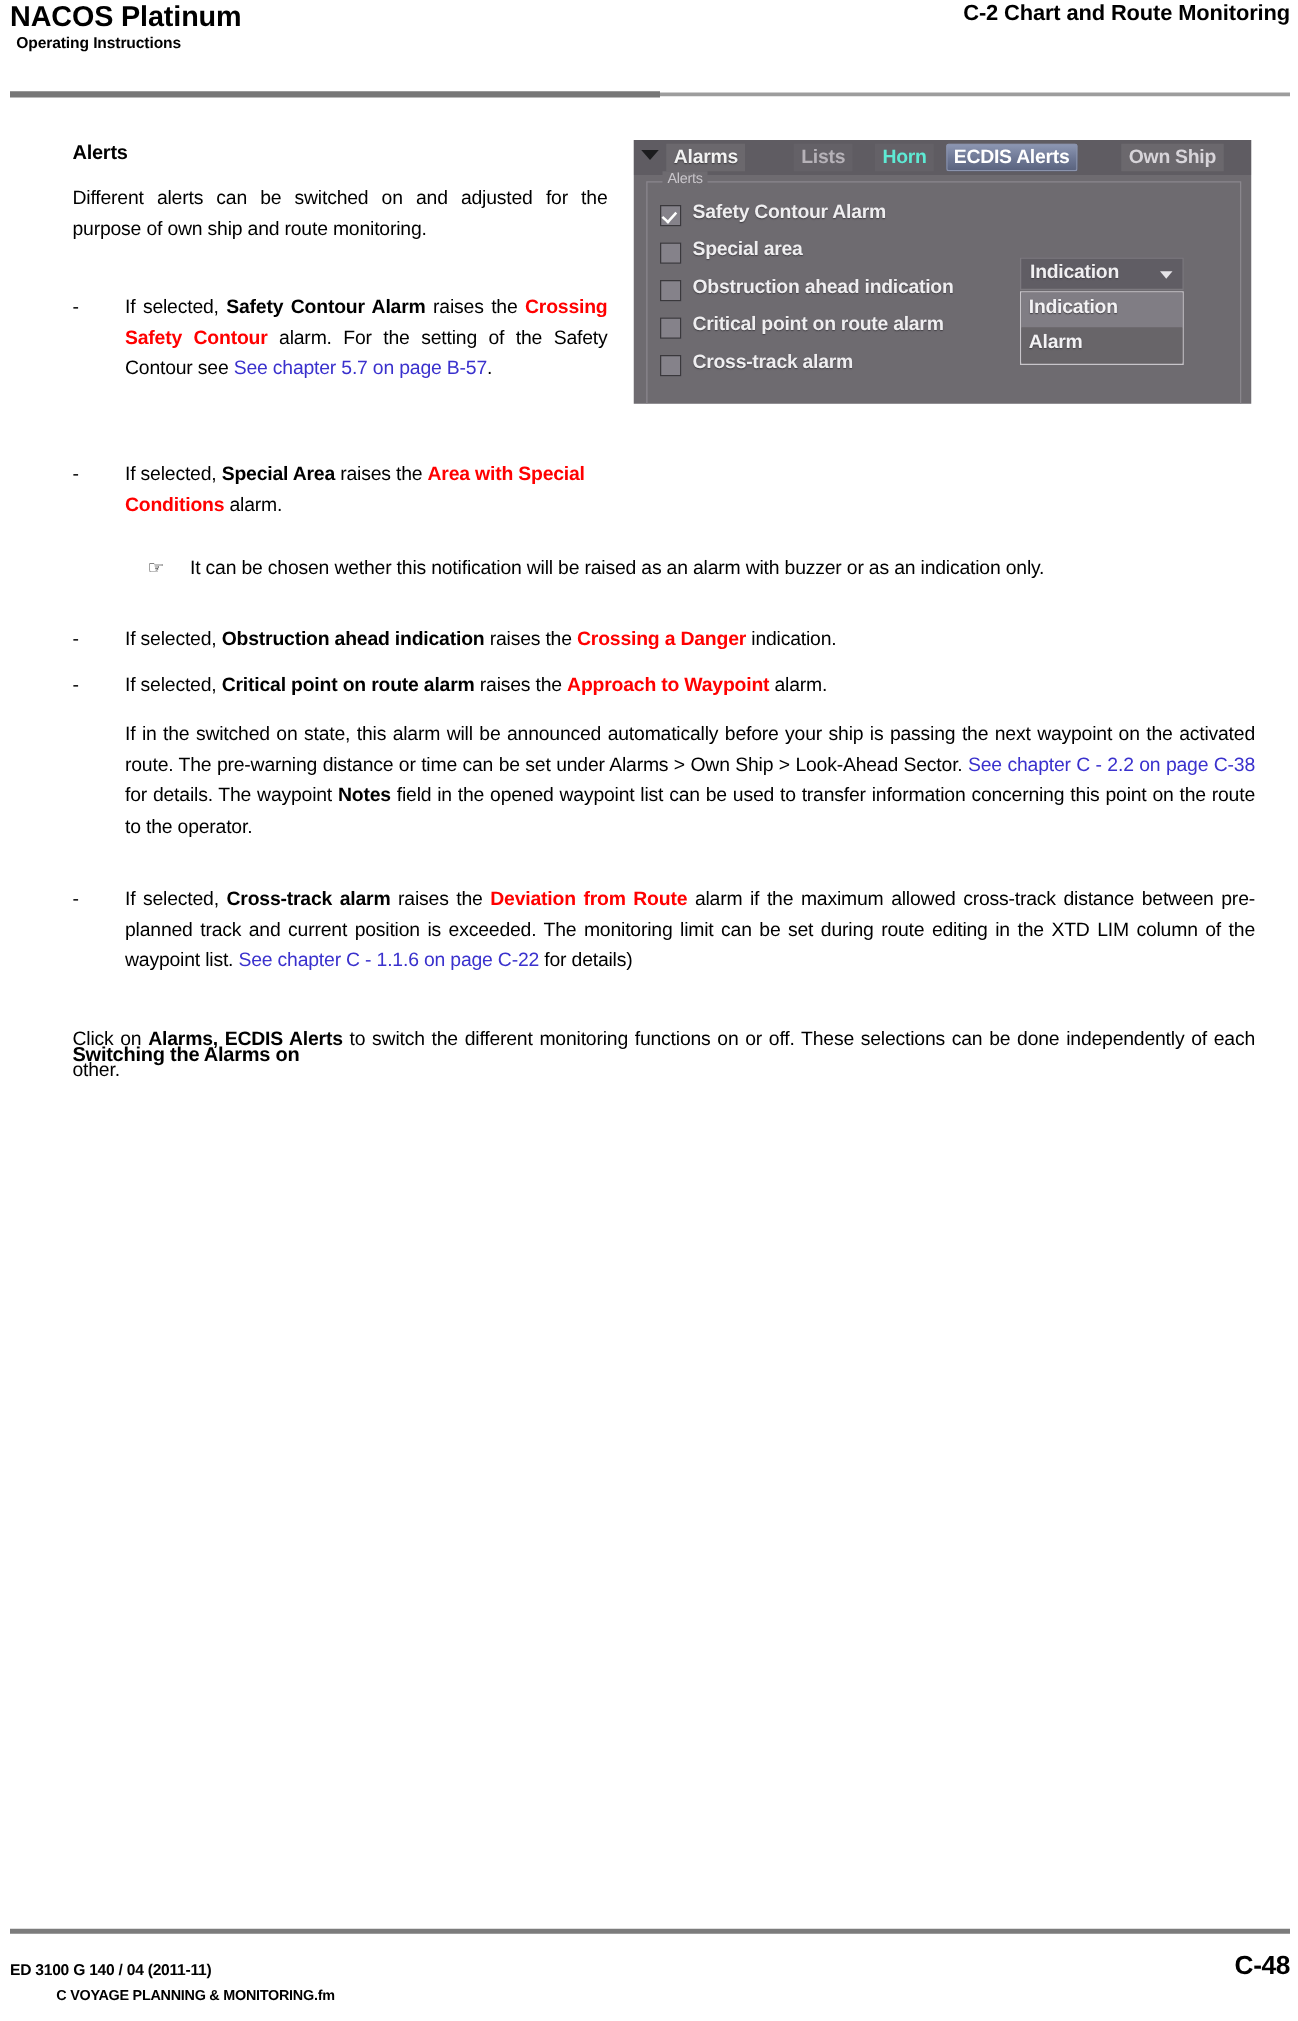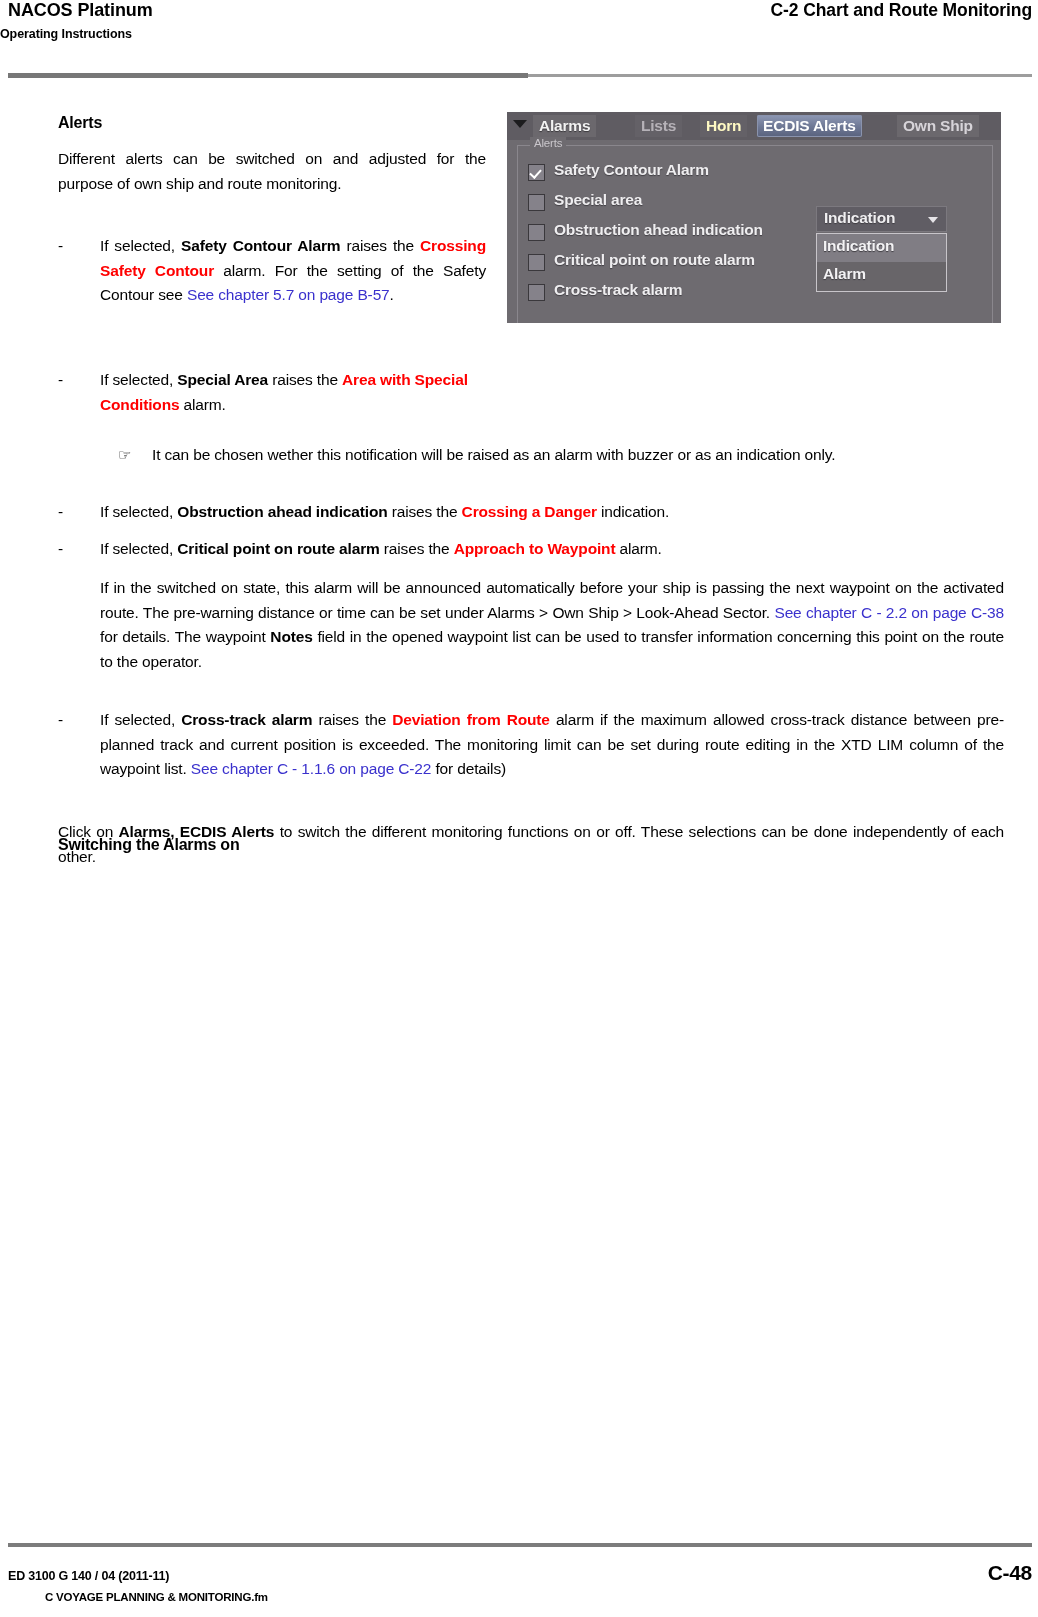--- a/index.html
+++ b/index.html
@@ -19,28 +19,28 @@
   
   .page-header {
     position: absolute;
     top: 0; left: 0;
     width: 1038px;
     height: 80px;
   }
   .hdr-left-title {
     position: absolute;
     left: 8px; top: 0px;
-    font-size: 18px;
+    font-size: 23px;
     font-weight: bold;
     letter-spacing: -0.1px;
     white-space: nowrap;
   }
   .hdr-left-sub {
     position: absolute;
-    left: 0; top: 27px;
+    left: 13px; top: 27px;
     font-size: 12.5px;
     font-weight: bold;
     letter-spacing: -0.1px;
     white-space: nowrap;
   }
   .hdr-right-title {
     position: absolute;
     right: 6px; top: 0px;
     font-size: 17.5px;
     font-weight: bold;
@@ -132,21 +132,21 @@
     height: 22px;
     line-height: 22px;
     font-size: 15.5px;
     font-weight: bold;
     white-space: nowrap;
     padding: 0 6px;
     letter-spacing: -0.2px;
   }
   .tab.t-alarms  { left: 26px;  color: #f2f2f2; background: #6b686d; text-shadow: 0 1px 1px #3a383c; }
   .tab.t-lists   { left: 128px; color: #b6b2b8; background: #646167; }
-  .tab.t-horn    { left: 193px; color: #fef9c3; background: #646167; }
+  .tab.t-horn    { left: 193px; color: #5eead4; background: #646167; }
   .tab.t-ecdis   { left: 250px; color: #ffffff;
                    background: linear-gradient(180deg,#8e98b4 0%, #6d7794 55%, #59627d 100%);
                    border-radius: 2px;
                    box-shadow: 0 0 0 1px #8a93ad inset; }
   .tab.t-ownship { left: 390px; color: #d7d4d9; background: #6b686d; }
 
   .shot-group {
     position: absolute;
     left: 10px; top: 33px;
     width: 474px; height: 200px;

